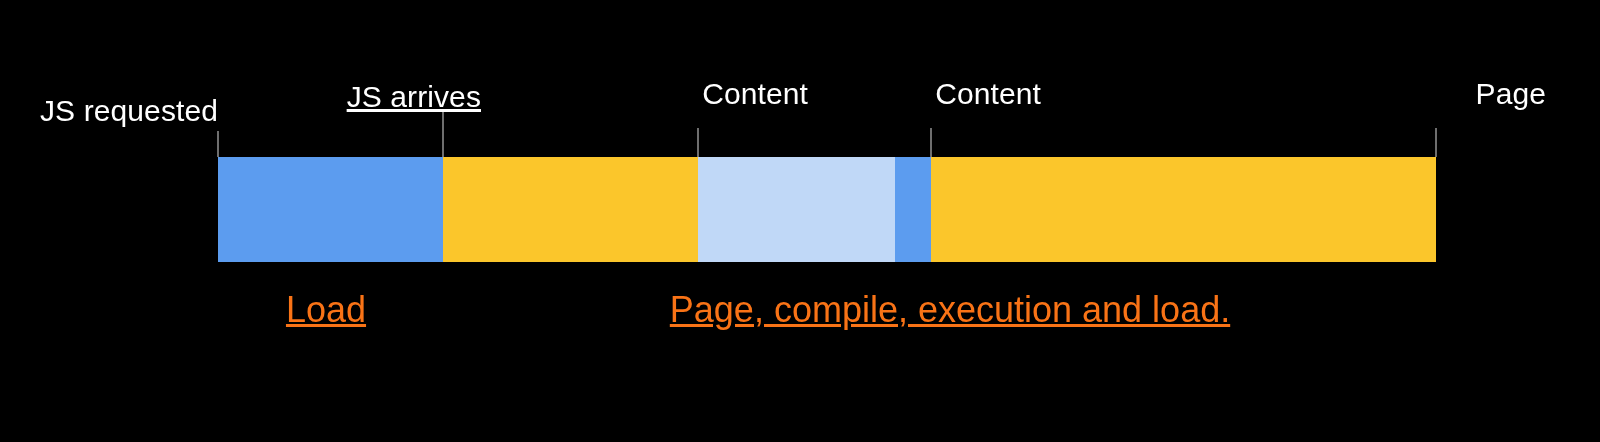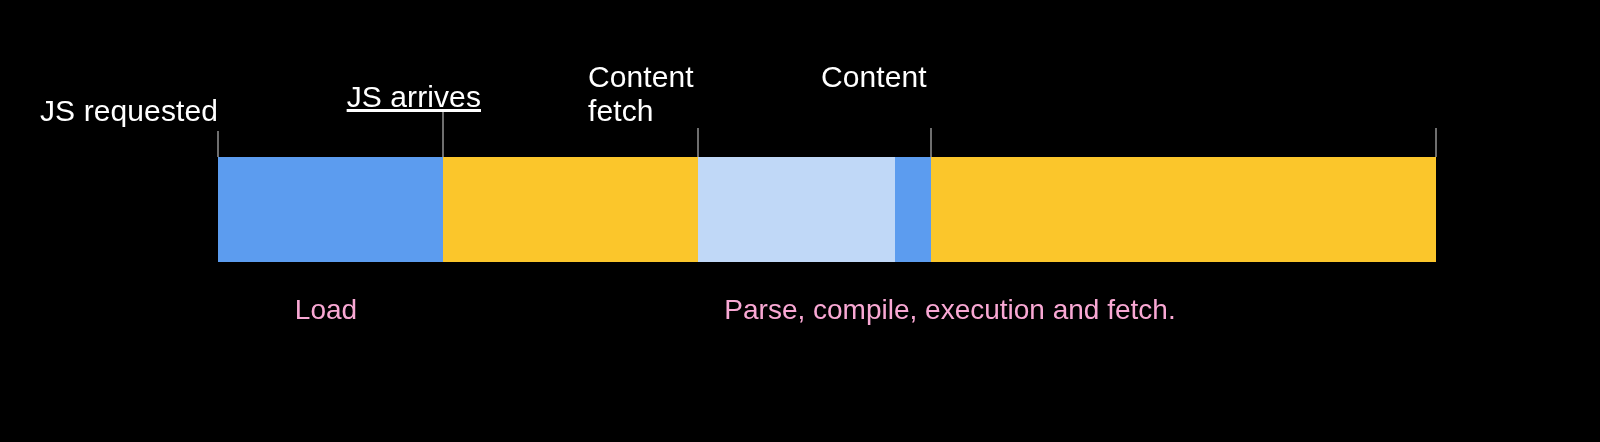--- a/index.html
+++ b/index.html
@@ -24,21 +24,21 @@
   
   .milestone-label {
     position: absolute;
     color: #ffffff;
     font-size: 30px;
     line-height: 34px;
     white-space: nowrap;
     letter-spacing: 0.1px;
   }
   .milestone-label.align-right { text-align: center; }
-  .milestone-label.align-center { text-align: left; }
+  .milestone-label.align-center { text-align: right; margin-top: 17px; }
   .milestone-label .line { display: block; }
 
   
   .tick {
     position: absolute;
     width: 2px;
     background: #6e6e6e;
   }
 
   
@@ -53,63 +53,64 @@
     overflow: hidden;
   }
   .bar-segment {
     height: 100%;
     flex: 0 0 auto;
   }
 
   
   .phase-caption {
     position: absolute;
-    color: #f9a8d4;
-    font-size: 28px;
+    color: #f97316;
+    font-size: 36px;
     line-height: 42px;
     white-space: nowrap;
     text-align: center;
     transform: translateX(-50%);
+    text-decoration: underline;
   }
 </style>
 </head>
 <body>
 
 <div id="stage">
 
   <div class="milestone-label align-right" style="right:1382px; top:94px;">
     <span class="line">JS requested</span>
   </div>
   <div class="tick" style="left:217px; top:131px; height:26px;"></div>
 
   <div class="milestone-label align-right" style="right:1119px; top:80px;text-decoration:underline;">
     <span class="line">JS arrives</span>
   </div>
   <div class="tick" style="left:442px; top:112px; height:45px;"></div>
 
   <div class="milestone-label align-center" style="left:588px; width:220px; top:60px;">
     <span class="line">Content</span>
-    <span class="line">fetch</span>
   </div>
   <div class="tick" style="left:697px; top:128px; height:29px;"></div>
 
   <div class="milestone-label align-center" style="left:821px; width:220px; top:60px;">
     <span class="line">Content</span>
   </div>
   <div class="tick" style="left:930px; top:128px; height:29px;"></div>
 
   <div class="milestone-label align-center" style="left:1326px; width:220px; top:60px;">
+    <span class="line">Page</span>
   </div>
   <div class="tick" style="left:1435px; top:128px; height:29px;"></div>
 
   <div id="timeline-bar">
     <div class="bar-segment" style="background: rgb(92, 156, 239); width: 225px;"></div>
     <div class="bar-segment" style="background: rgb(251, 198, 43); width: 255px;"></div>
     <div class="bar-segment" style="background: rgb(192, 216, 247); width: 197px;"></div>
     <div class="bar-segment" style="background: rgb(92, 156, 239); width: 36px;"></div>
     <div class="bar-segment" style="background: rgb(251, 198, 43); width: 505px;"></div>
   </div>
 
   <div class="phase-caption" style="left:326px; top:289px;">Load</div>
 
-  <div class="phase-caption" style="left:950px; top:289px;">Parse, compile, execution and fetch.</div>
+  <div class="phase-caption" style="left:950px; top:289px;">Page, compile, execution and load.</div>
 
 </div>
 
 </body></html>

